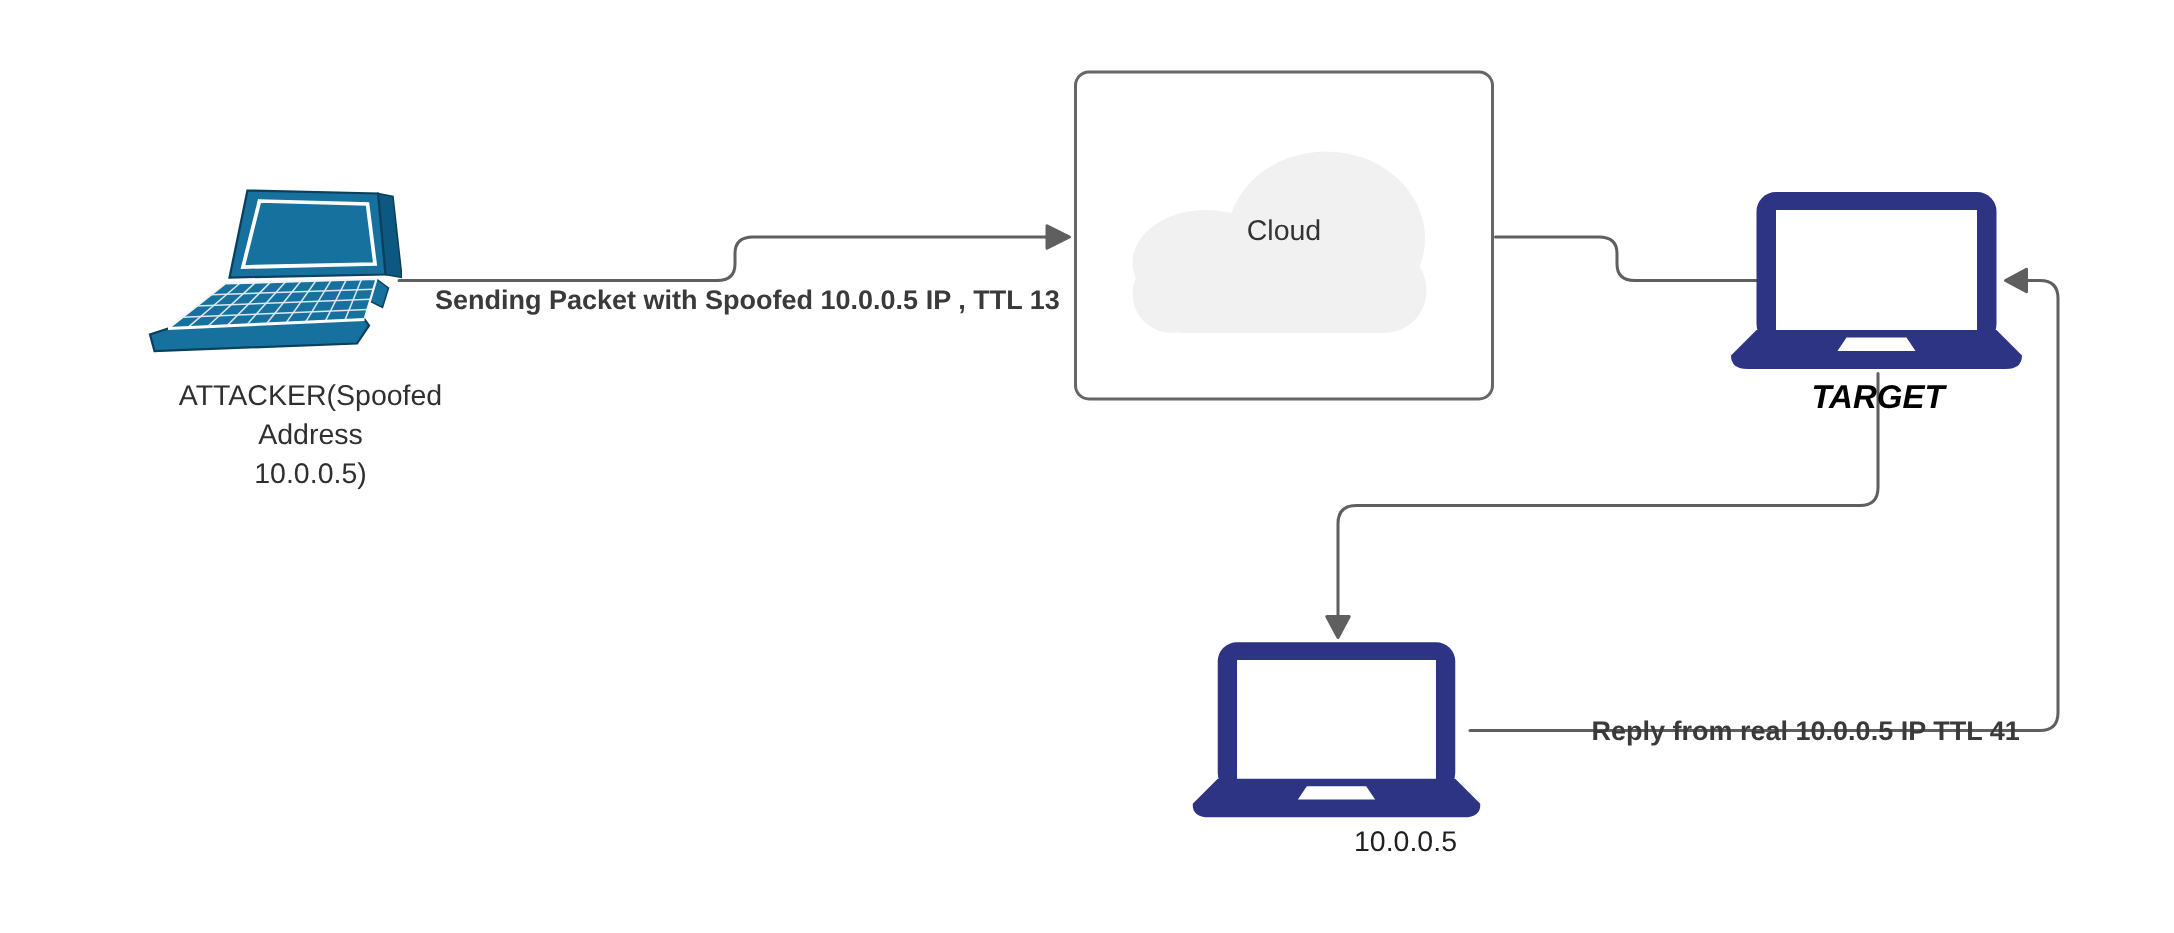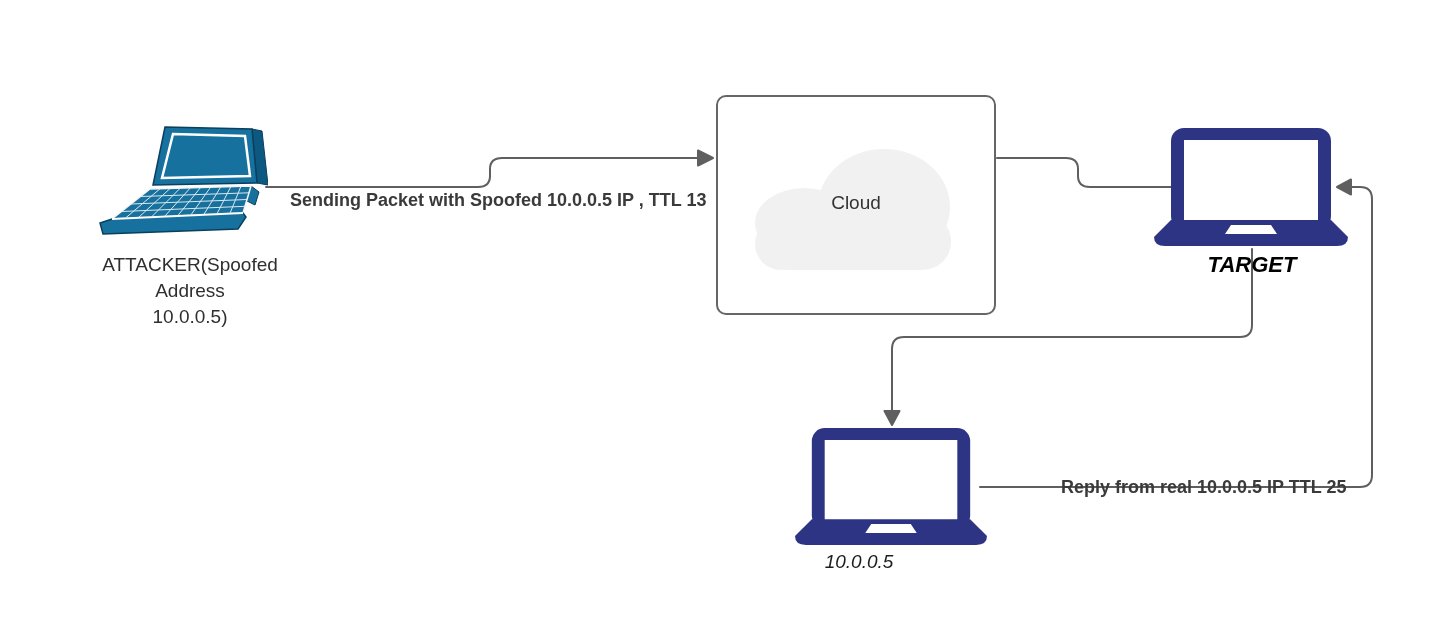--- a/index.html
+++ b/index.html
@@ -28,21 +28,20 @@
     white-space:nowrap;
   }
   .cloud-box{
     position:absolute;left:716px;top:47px;
     width:280px;height:220px;
     background:#ffffff;
     border:2px solid #666666;
     border-radius:10px;
     box-sizing:border-box;
     z-index:2;
-    margin-top:48px;
   }
   .cloud-box svg{position:absolute;left:0;top:0;}
   .cloud-label{
     position:absolute;left:0;top:95px;width:100%;
     text-align:center;
     font-size:19px;color:#333333;
   }
   .target-label{font-weight:bold;font-style:italic;font-size:22px;line-height:20px;color:#000000;}
   .host-label{font-size:19px;line-height:20px;color:#1f1f1f;}
 </style>
@@ -86,21 +85,21 @@
       <line x1="112.6" y1="65.2" x2="92.6" y2="93.4"></line>
       <line x1="122.7" y1="64.9" x2="105.7" y2="92.8"></line>
       <line x1="132.8" y1="64.6" x2="118.8" y2="92.2"></line>
       <line x1="142.9" y1="64.3" x2="131.9" y2="91.6"></line>
     </g>
 
     <polygon points="14,97 145,91 148,95 140,107 5,112 2,101" fill="#16719e" stroke="#0a3f5e" stroke-width="1.5"></polygon>
     <line x1="14" y1="97" x2="145" y2="91" stroke="#ffffff" stroke-width="2"></line>
   </svg>
 
-  <div class="node-label" style="left:85px;top:252px;width:210px;">ATTACKER(Spoofed
+  <div class="node-label" style="left:102px;top:252px;width:210px;">ATTACKER(Spoofed
 Address
 10.0.0.5)</div>
 
   <div class="cloud-box">
     <svg width="276" height="216" viewBox="0 0 276 216">
       <g fill="#f1f1f1">
         <ellipse cx="166" cy="110" rx="66" ry="58"></ellipse>
         <ellipse cx="86" cy="126" rx="49" ry="35"></ellipse>
         <circle cx="63" cy="147" r="26"></circle>
         <rect x="43" y="116" width="190" height="57" rx="28"></rect>
@@ -118,20 +117,20 @@
 
   <div class="node-label target-label" style="left:1177px;top:255px;width:150px;">TARGET</div>
 
   <svg class="node" style="left:795px;top:428px;" width="192" height="119" viewBox="0 0 194 120">
     <rect x="17" y="0" width="160" height="101" rx="13" fill="#2d3483"></rect>
     <rect x="30" y="12" width="134" height="81" fill="#ffffff"></rect>
     <path d="M17,92 L177,92 L194,109 Q194,118 183,118 L11,118 Q0,118 0,109 Z" fill="#2d3483"></path>
     <path d="M77,97 L117,97 L123,106 L71,106 Z" fill="#ffffff"></path>
   </svg>
 
-  <div class="node-label host-label" style="left:784px;top:552px;width:150px;font-style:italic;">10.0.0.5</div>
+  <div class="node-label host-label" style="left:862px;top:552px;width:150px;">10.0.0.5</div>
 
   <div class="edge-label" style="left:290px;top:190px;width:414px;">Sending Packet with Spoofed 10.0.0.5 IP , TTL 13</div>
 
 
-  <div class="edge-label" style="left:1061px;top:477px;width:282px;">Reply from real 10.0.0.5 IP TTL 25</div>
+  <div class="edge-label" style="left:1061px;top:477px;width:282px;">Reply from real 10.0.0.5 IP TTL 41</div>
 
 </div>
 
 </body></html>

